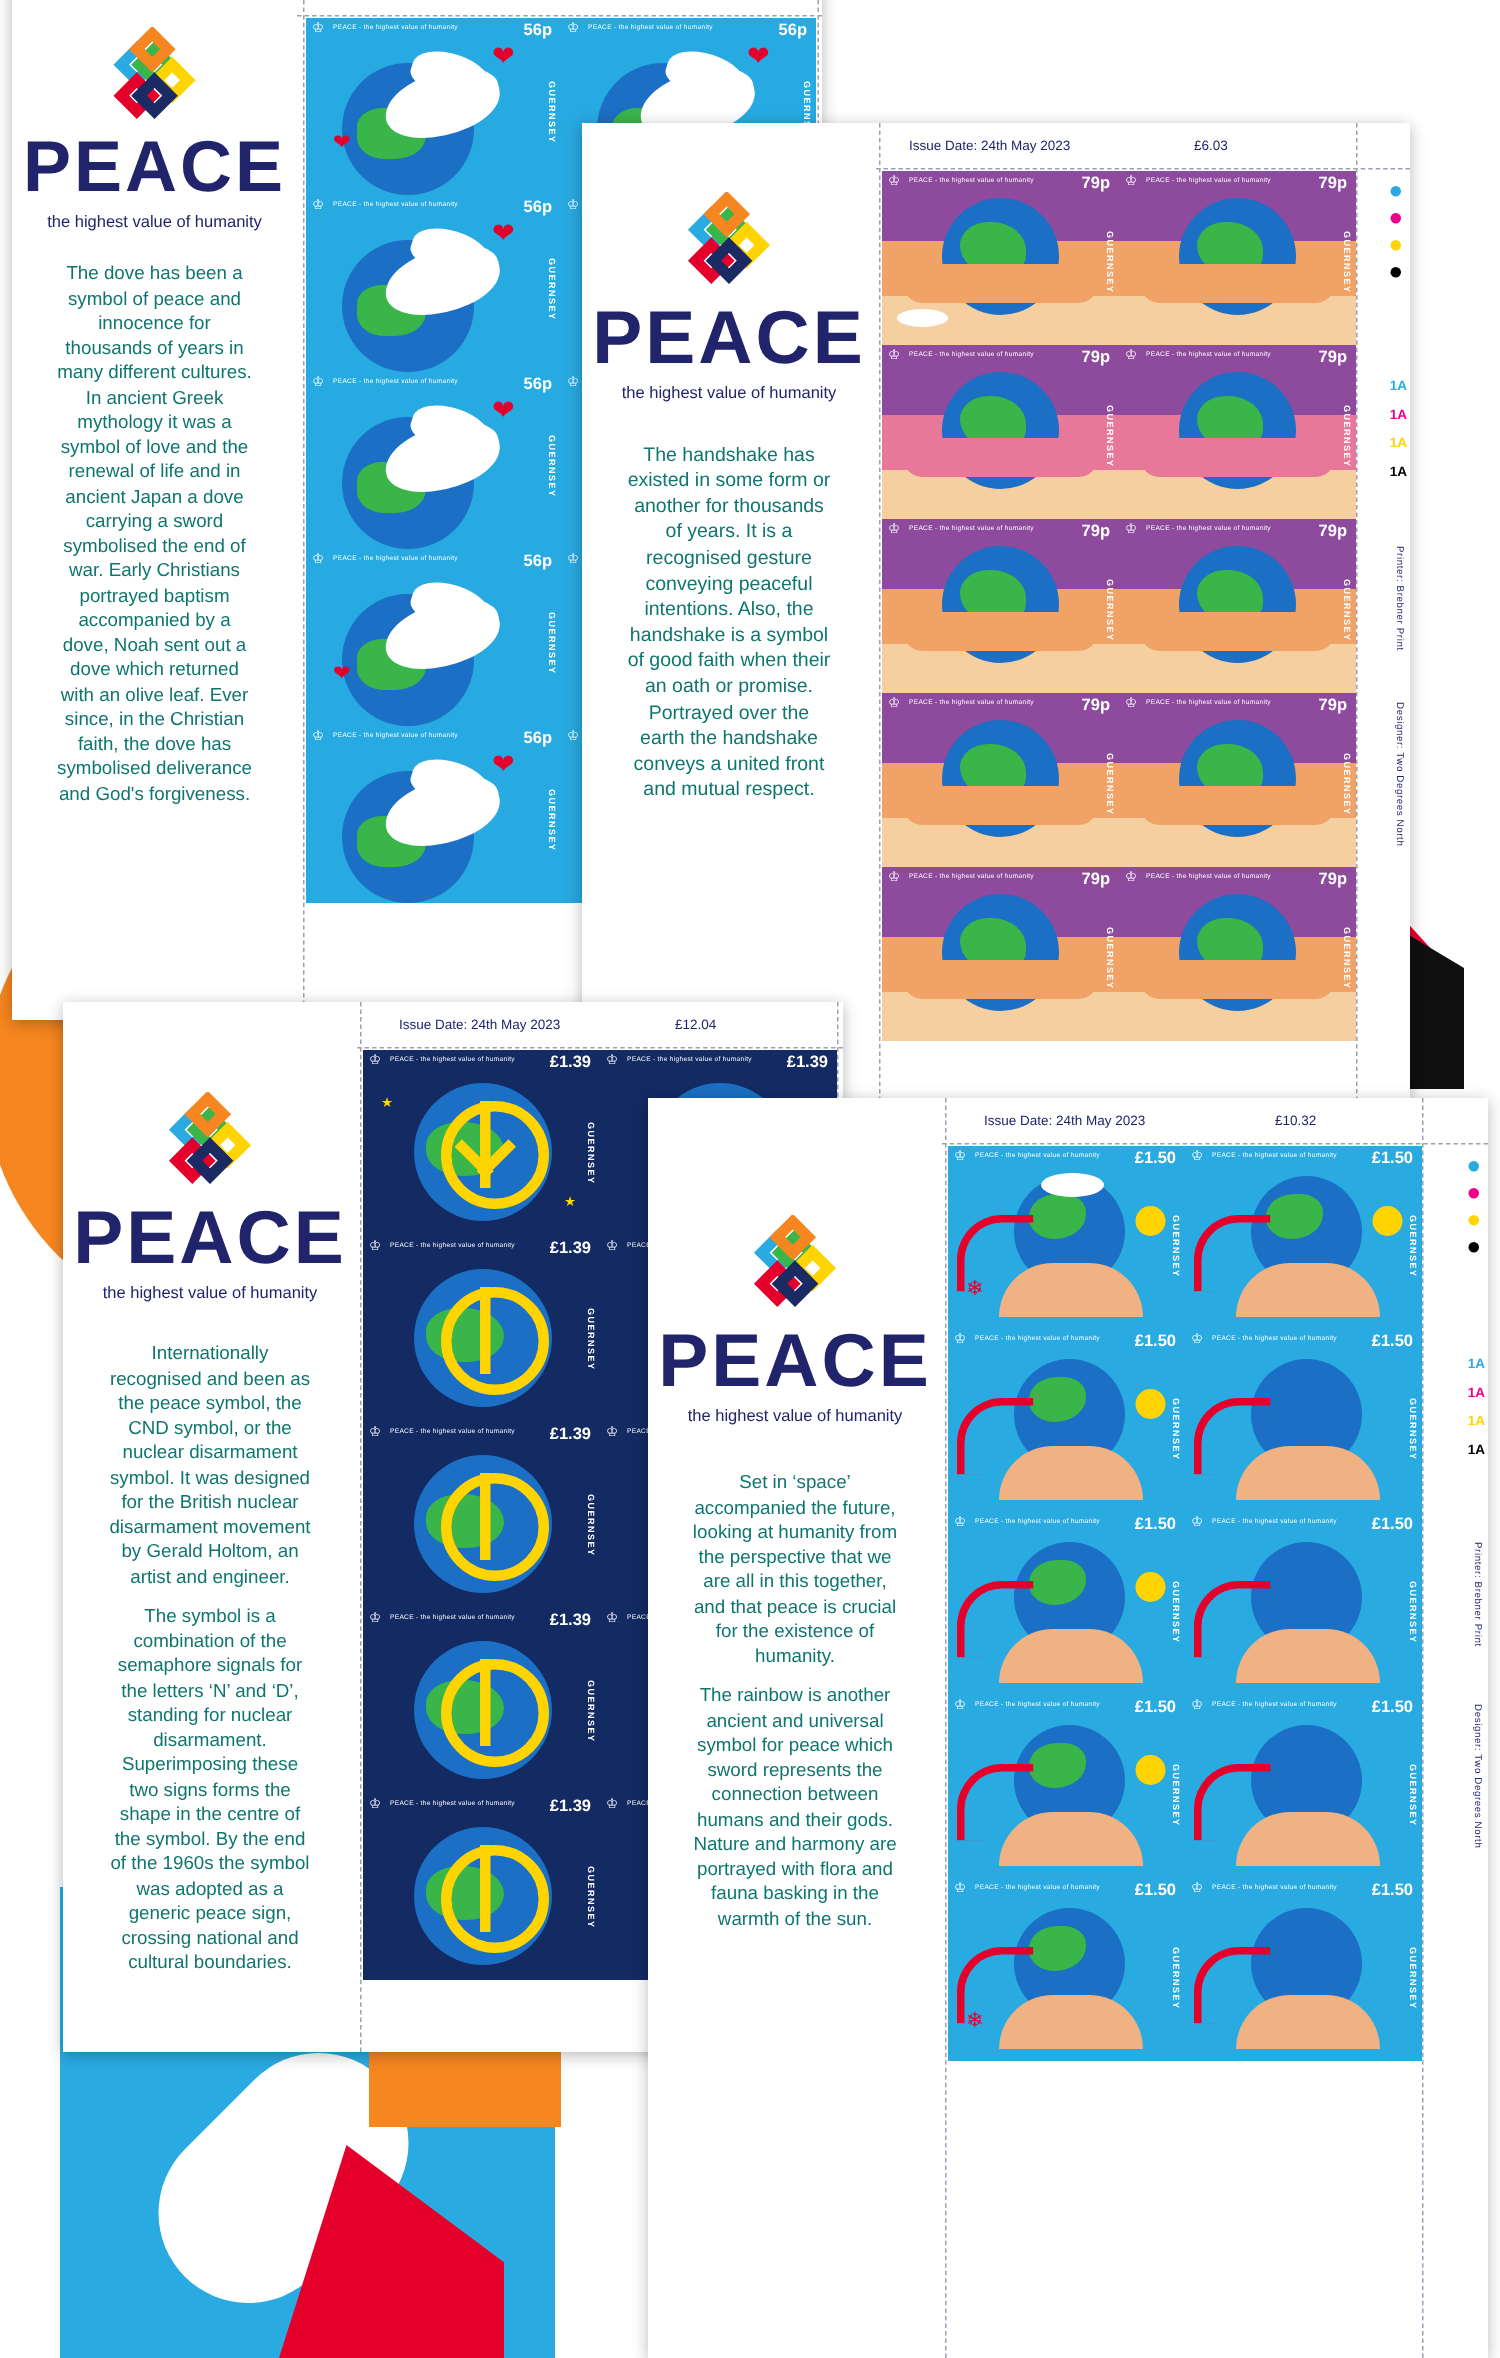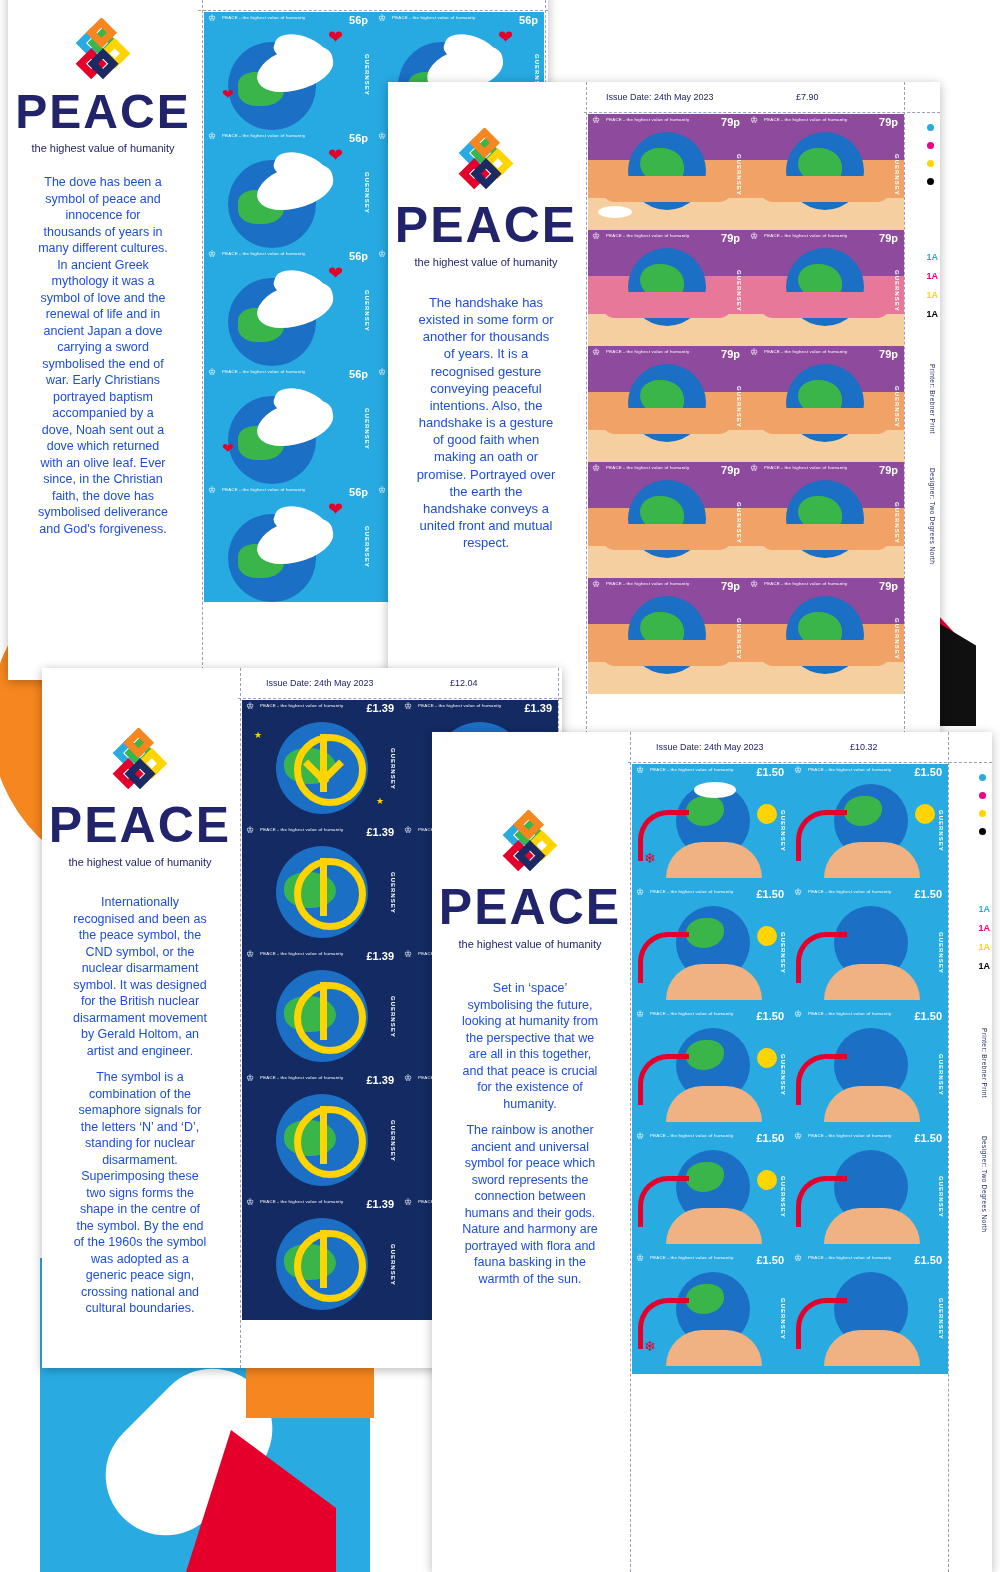--- a/index.html
+++ b/index.html
@@ -22,21 +22,21 @@
 
   
   .panel{position:absolute;left:0;top:0;bottom:0;background:#fff;box-sizing:border-box;}
   .logo{position:relative;margin:0 auto;}
   .brand{
     text-align:center;color:#22246b;font-weight:700;letter-spacing:2px;
     line-height:1;
   }
   .tagline{text-align:center;color:#22246b;}
   .body-text{
-    text-align:center;color:#1d4ed8;line-height:1.32;padding:0 28px;
+    text-align:center;color:#0f766e;line-height:1.32;padding:0 28px;
   }
   .body-text p{margin:0 0 10px 0;}
 
   
   .pane{position:absolute;top:0;bottom:0;right:0;background:#fff;}
   .pane-head{position:absolute;left:0;right:0;top:0;height:30px;
     display:flex;align-items:center;font-size:9px;color:#22246b;}
   .pane-head .issue{position:absolute;}
   .pane-head .value{position:absolute;font-weight:400;}
   .perf{position:absolute;border:0;}
@@ -232,28 +232,28 @@
           <path d="M66 34 L80 48 L66 62 L52 48 Z" stroke="#ffd400"></path>
           <path d="M34 48 L48 62 L34 76 L20 62 Z" stroke="#e4002b"></path>
           <path d="M50 48 L64 62 L50 76 L36 62 Z" stroke="#1b2a63"></path>
           <path d="M34 20 L48 6 L62 20 L48 34 Z" stroke="#f6861f"></path>
         </g>
       </svg>
     </div>
     <div class="brand" style="font-size:50px;margin-top:10px;">PEACE</div>
     <div class="tagline" style="font-size:11px;margin-top:6px;">the highest value of humanity</div>
     <div class="body-text" style="font-size:13px;margin-top:26px;">
-      <p>The handshake has existed in some form or another for thousands of years. It is a recognised gesture conveying peaceful intentions. Also, the handshake is a gesture of good faith when making an oath or promise. Portrayed over the earth the handshake conveys a united front and mutual respect.</p>
+      <p>The handshake has existed in some form or another for thousands of years. It is a recognised gesture conveying peaceful intentions. Also, the handshake is a symbol of good faith when their an oath or promise. Portrayed over the earth the handshake conveys a united front and mutual respect.</p>
     </div>
   </div>
 
   <div class="pane" style="left:196px;">
     <div class="pane-head">
       <span class="issue" style="left:22px;">Issue Date: 24th May 2023</span>
-      <span class="value" style="left:212px;">£7.90</span>
+      <span class="value" style="left:212px;">£6.03</span>
     </div>
     <div class="perf perf-v" style="left:2px;top:0;height:100%;"></div>
     <div class="perf perf-v" style="left:320px;top:0;height:100%;"></div>
     <div class="perf perf-h" style="left:0;top:30px;width:100%;"></div>
 
     <div class="grid" style="left:4px;top:32px;width:316px;grid-template-columns:repeat(2,158px);grid-auto-rows:116px;">
       <div class="stamp" style="background:linear-gradient(#8e4b9e 0 40%,#f0a267 40% 72%,#f6cfa0 72% 100%);">
         <span class="crown">♔</span>
         <span class="tiny">PEACE - the highest value of humanity</span>
         <span class="denom">79p</span>
@@ -503,21 +503,21 @@
           <path d="M66 34 L80 48 L66 62 L52 48 Z" stroke="#ffd400"></path>
           <path d="M34 48 L48 62 L34 76 L20 62 Z" stroke="#e4002b"></path>
           <path d="M50 48 L64 62 L50 76 L36 62 Z" stroke="#1b2a63"></path>
           <path d="M34 20 L48 6 L62 20 L48 34 Z" stroke="#f6861f"></path>
         </g>
       </svg>
     </div>
     <div class="brand" style="font-size:50px;margin-top:10px;">PEACE</div>
     <div class="tagline" style="font-size:11px;margin-top:6px;">the highest value of humanity</div>
     <div class="body-text" style="font-size:12.5px;margin-top:30px;">
-      <p>Set in ‘space’ symbolising the future, looking at humanity from the perspective that we are all in this together, and that peace is crucial for the existence of humanity.</p>
+      <p>Set in ‘space’ accompanied the future, looking at humanity from the perspective that we are all in this together, and that peace is crucial for the existence of humanity.</p>
       <p>The rainbow is another ancient and universal symbol for peace which sword represents the connection between humans and their gods. Nature and harmony are portrayed with flora and fauna basking in the warmth of the sun.</p>
     </div>
   </div>
 
   <div class="pane" style="left:196px;">
     <div class="pane-head">
       <span class="issue" style="left:28px;">Issue Date: 24th May 2023</span>
       <span class="value" style="left:222px;">£10.32</span>
     </div>
     <div class="perf perf-v" style="left:2px;top:0;height:100%;"></div>

